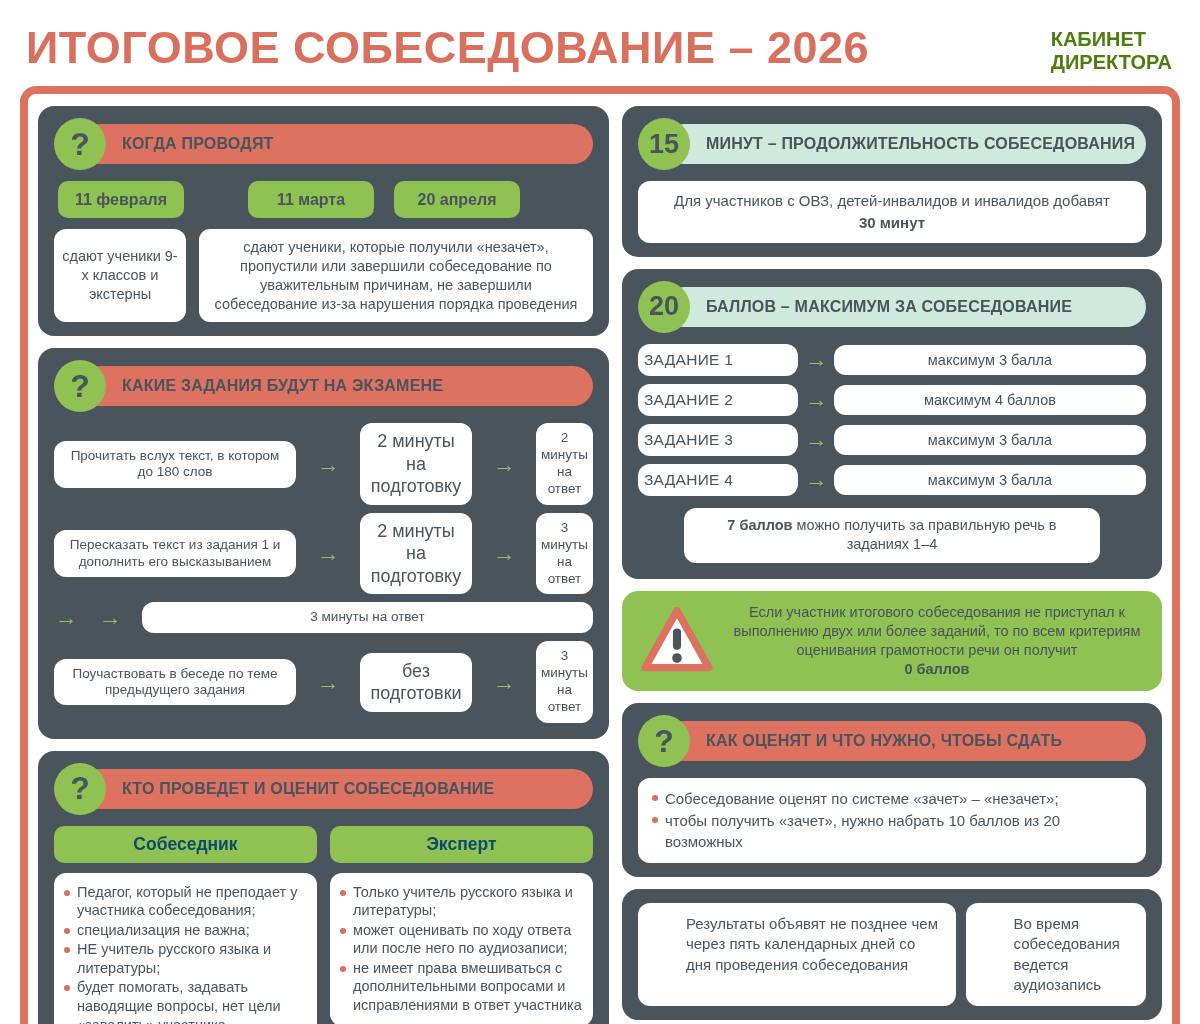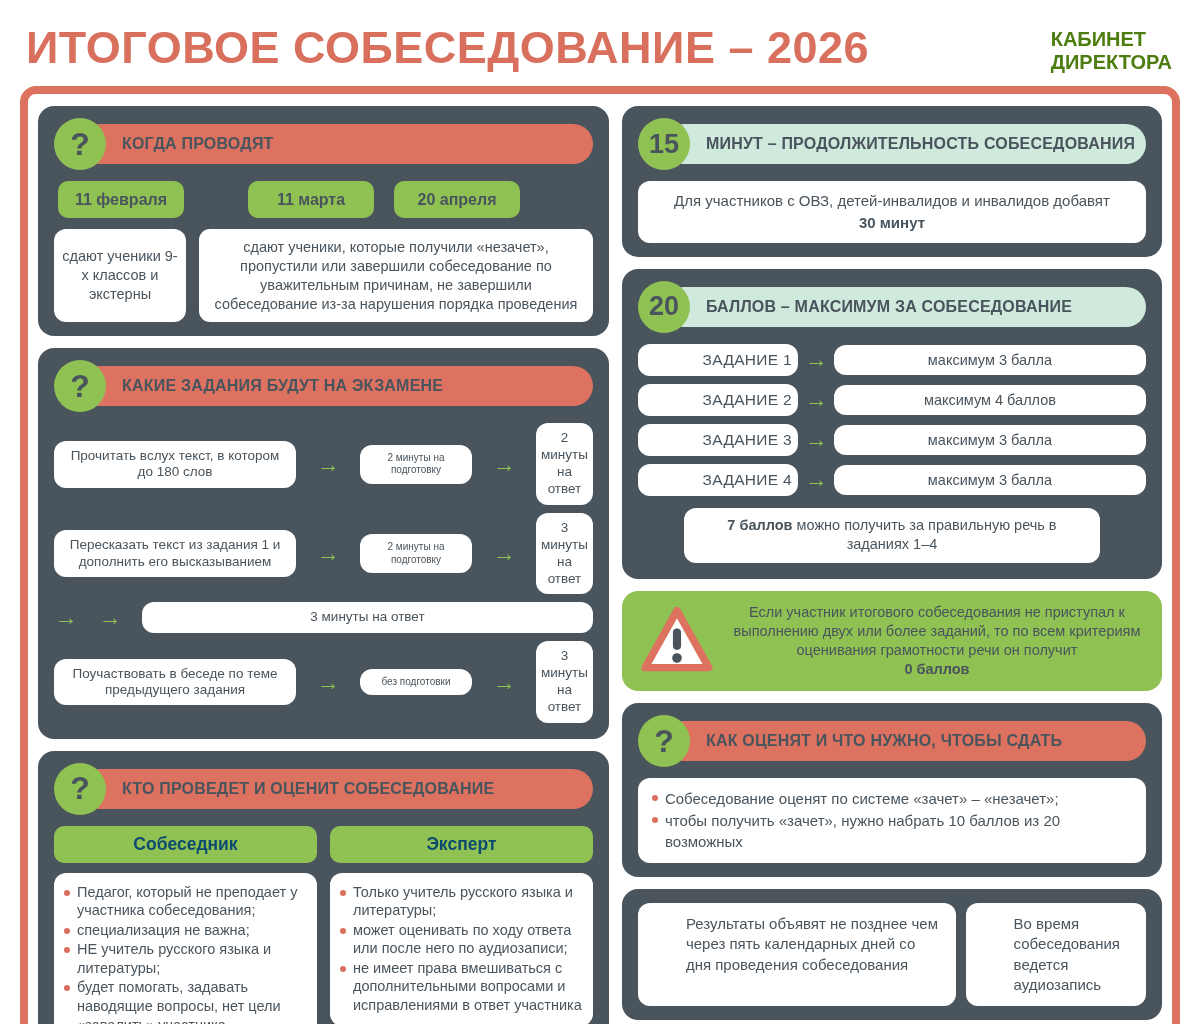--- a/index.html
+++ b/index.html
@@ -45,38 +45,38 @@
   .when-note-a { flex:0 0 132px; padding:9px 8px; font-size:14.5px; line-height:1.3;
                  text-align:center; display:flex; align-items:center; justify-content:center; }
   .when-note-b { flex:1; padding:9px 12px; font-size:14.5px; line-height:1.3;
                  text-align:center; display:flex; align-items:center; justify-content:center;border-radius:11px; }
 
   
   .task-row { display:flex; align-items:center; gap:20px; margin-bottom:8px; }
   .task-row:last-child { margin-bottom:2px; }
   .task-box { flex:0 0 242px; padding:7px 9px; text-align:center; font-size:13.5px; line-height:1.22; }
   .arrow { flex:0 0 24px; text-align:center; color:#8fc253; font-size:23px; font-weight:bold; line-height:1; }
-  .prep-box { flex:0 0 112px; padding:7px 5px; text-align:center; font-size:10px; line-height:1.25; }
+  .prep-box { flex:0 0 112px; padding:7px 5px; text-align:center; font-size:18px; line-height:1.25; }
   .ans-box  { flex:1; padding:7px 5px; text-align:center; font-size:13.5px; line-height:1.25; }
 
   
   .who-cols { display:flex; gap:13px; }
   .who-col { flex:1; display:flex; flex-direction:column; gap:10px; }
   .who-head { background:#8fc253; color:#0c4a6e; font-weight:bold; font-size:17.5px; height:37px;
               border-radius:10px; display:flex; align-items:center; justify-content:center; }
   .list-box { padding:10px 10px 10px 10px; font-size:14.5px; line-height:1.28; }
   .list-box ul, .how-box ul { list-style:none; }
   .list-box li, .how-box li { display:flex; gap:7px; margin-bottom:1px; }
   .dot { flex:0 0 6px; width:6px; height:6px; border-radius:50%; background:#d8705d; margin-top:7px; }
 
   
   .duration-note { padding:9px 12px; text-align:center; font-size:15px; line-height:1.45; }
   .duration-note .bold-line { font-weight:bold; }
   .pt-row { display:flex; align-items:center; gap:6px; margin-bottom:8px; }
-  .pt-label { flex:0 0 160px; padding:7px 6px; text-align:right; font-size:15.5px; letter-spacing:.3px; }
+  .pt-label { flex:0 0 160px; padding:7px 6px; text-align:left; font-size:15.5px; letter-spacing:.3px; }
   .pt-value { flex:1; padding:7px 6px; text-align:center; font-size:14.5px; }
   .pt-note { margin:12px auto 2px; width:82%; padding:8px 12px; text-align:center;
              font-size:14.5px; line-height:1.35; }
 
   
   .warning-card { background:#8fc253; border-radius:16px; padding:12px 18px;
                   display:flex; align-items:center; gap:16px; min-height:100px; }
   .warn-icon { flex:0 0 74px; }
   .warn-text { flex:1; text-align:center; font-size:14.5px; line-height:1.32; color:#49545d; }
   .warn-text .bold-line { font-weight:bold; }

